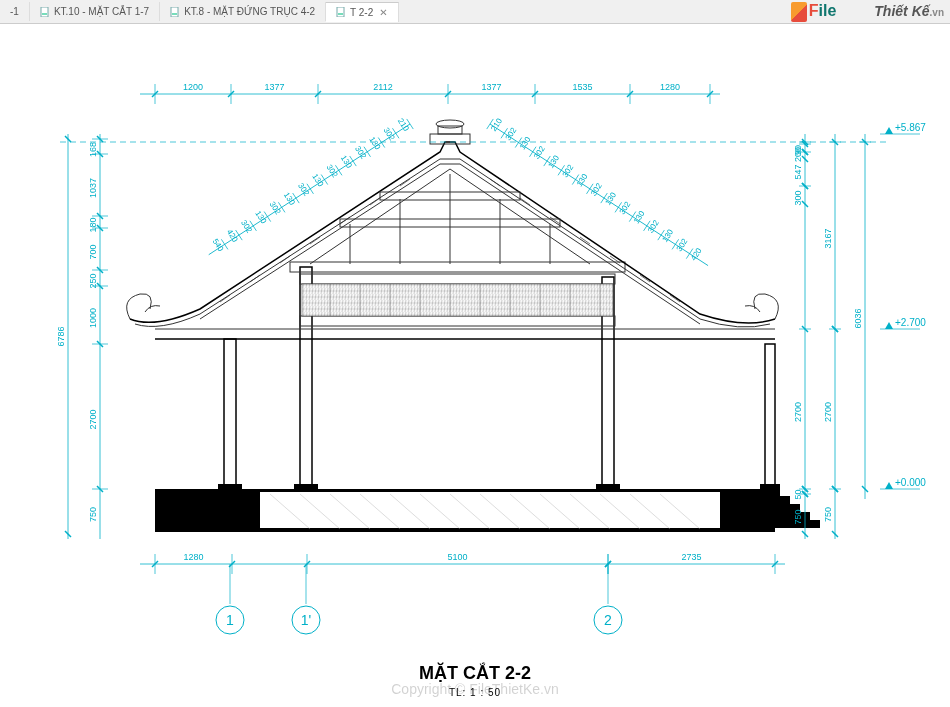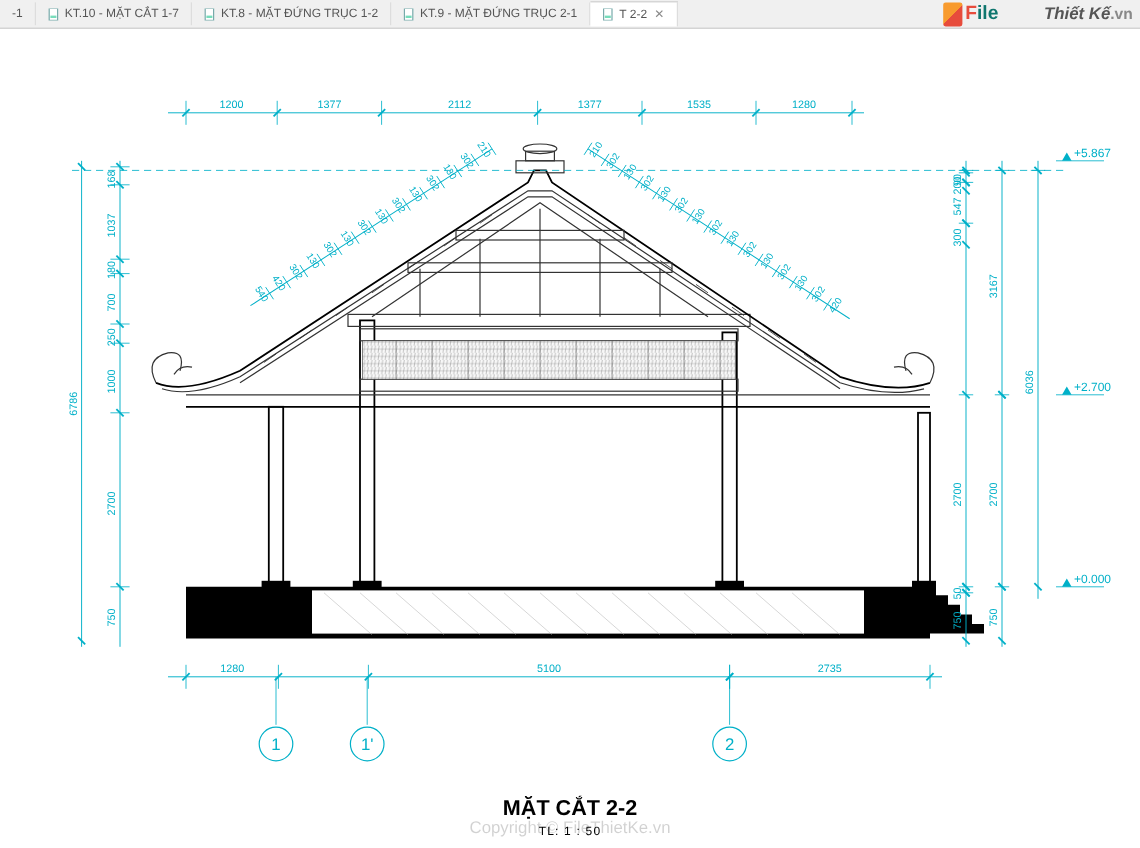--- a/index.html
+++ b/index.html
@@ -48,21 +48,21 @@
     position: absolute;
     top: 2px;
     right: 6px;
     font-family: Arial, sans-serif;
     font-size: 16px;
     font-weight: bold;
   }
   .logo .f { color: #e74c3c; }
   .logo .ile { color: #0f766e; }
   .logo .thietke { font-style: italic; color: #555; font-size: 14px; padding-left: 38px; }
-  .logo .vn { color: #888; font-size: 13px; }
+  .logo .vn { color: #888; font-size: 10px; }
   .logo-icon {
     display: inline-block;
     width: 16px;
     height: 20px;
     background: linear-gradient(135deg,#f89b2e 50%,#e74c3c 50%);
     border-radius: 2px;
     vertical-align: middle;
     margin-right: 2px;
     position: relative;
   }
@@ -115,28 +115,21 @@
           <rect x="1" y="0" width="7" height="10" fill="#fff" stroke="#7aa"></rect>
           <rect x="2" y="6" width="5" height="2" fill="#7db"></rect>
         </svg></span>
     <span>KT.10 - MẶT CẮT 1-7</span>
   </div>
   <div class="tab">
     <span class="tab-icon"><svg viewBox="0 0 10 10">
           <rect x="1" y="0" width="7" height="10" fill="#fff" stroke="#7aa"></rect>
           <rect x="2" y="6" width="5" height="2" fill="#7db"></rect>
         </svg></span>
-    <span>KT.8 - MẶT ĐỨNG TRỤC 1-2</span>
-  </div>
-  <div class="tab">
-    <span class="tab-icon"><svg viewBox="0 0 10 10">
-          <rect x="1" y="0" width="7" height="10" fill="#fff" stroke="#7aa"></rect>
-          <rect x="2" y="6" width="5" height="2" fill="#7db"></rect>
-        </svg></span>
-    <span>KT.9 - MẶT ĐỨNG TRỤC 2-1</span>
+    <span>KT.8 - MẶT ĐỨNG TRỤC 4-2</span>
   </div>
   <div class="tab active">
     <span class="tab-icon"><svg viewBox="0 0 10 10">
           <rect x="1" y="0" width="7" height="10" fill="#fff" stroke="#7aa"></rect>
           <rect x="2" y="6" width="5" height="2" fill="#7db"></rect>
         </svg></span>
     <span>T 2-2</span>
     <span class="tab-close">✕</span>
   </div>
 </div>

